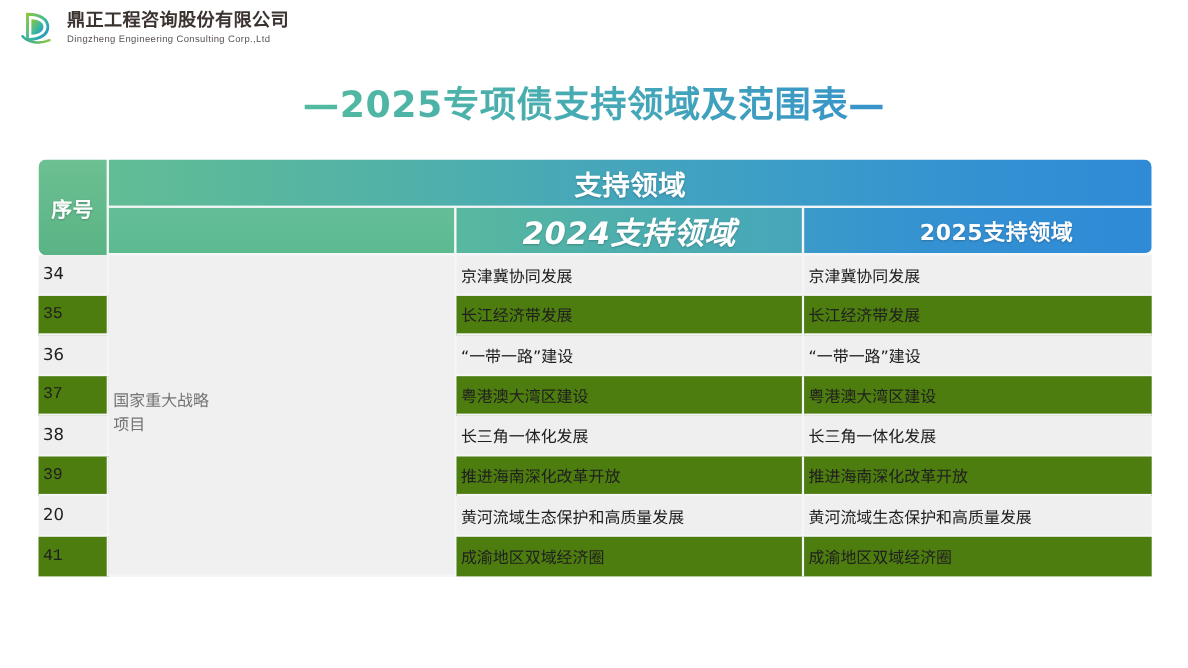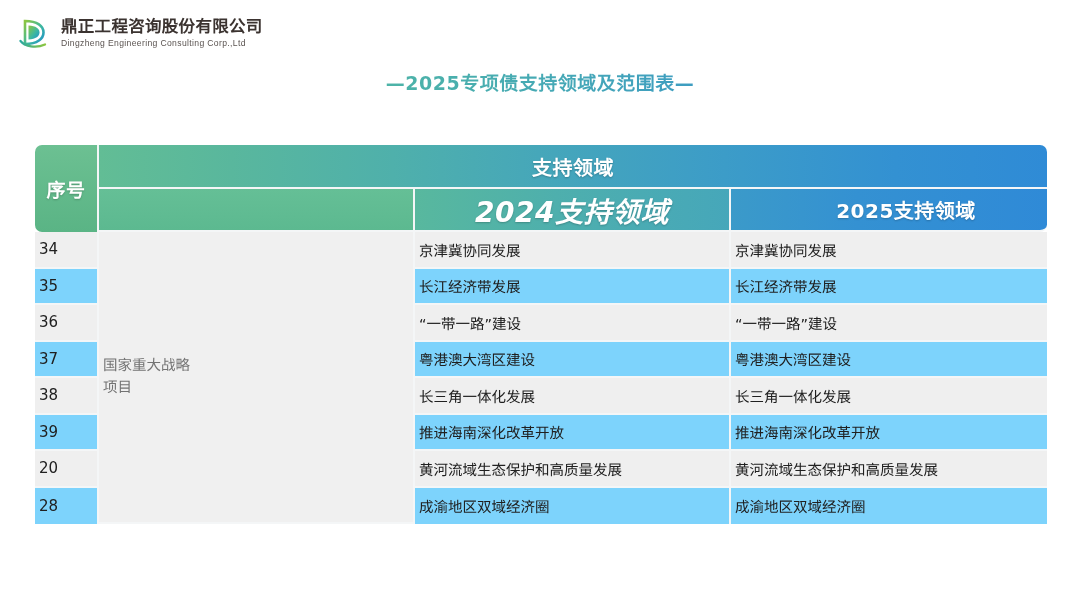--- a/index.html
+++ b/index.html
@@ -17,21 +17,21 @@
     position: relative;
     width: 1080px;
     height: 607px;
     background: #ffffff;
   }
 
   
   .brand {
     position: absolute;
     left: 18px;
-    top: 14px;
+    top: 6px;
     display: flex;
     align-items: center;
     gap: 9px;
     height: 40px;
   }
 
   .brand-logo {
     width: 34px;
     height: 34px;
     flex: 0 0 34px;
@@ -62,21 +62,21 @@
   }
 
   
   .doc-title {
     position: absolute;
     left: 0;
     top: 68px;
     width: 1080px;
     text-align: center;
     font-family: "DejaVu Sans", sans-serif;
-    font-size: 19px;
+    font-size: 33px;
     font-weight: bold;
     letter-spacing: 0.5px;
     background-image: linear-gradient(90deg, #5cc08e 0%, #54bd9b 22%, #45a8b6 52%, #3590cd 78%, #2f88d4 100%);
     -webkit-background-clip: text;
     background-clip: text;
     color: transparent;
     -webkit-text-fill-color: transparent;
     white-space: nowrap;
   }
 
@@ -117,21 +117,21 @@
     border-top-left-radius: 7px;
     border-bottom-left-radius: 7px;
     border-bottom: none;
   }
 
   th.h-support {
     height: 44px;
     background: linear-gradient(90deg, #62bd95 0%, #59b79d 14%, #4fb0ab 31%, #45a6bb 48%, #3c9cc8 66%, #3391d2 84%, #2f8bd6 100%);
     border-top-right-radius: 7px;
     border-right: none;
-    font-size: 20px;
+    font-size: 25px;
   }
 
   th.h-blank {
     width: 93px;
     height: 43px;
     background: linear-gradient(180deg, #65bf96 0%, #5cb990 100%);
   }
 
   th.h-2024 {
     width: 363px;
@@ -161,21 +161,21 @@
     padding: 0 4px;
     border-right: 2px solid #f4f6f7;
     border-bottom: 2px solid #f4f6f7;
     font-family: "DejaVu Sans", sans-serif;
   }
 
   td.seq { font-size: 15px; }
   td.last-col { border-right: none; }
 
   tr.odd td  { background: #efefef; }
-  tr.even td { background: #7dd3fc; }
+  tr.even td { background: #4d7c0f; font-family: Liberation Mono, monospace; }
 
   td.cat {
     background: #f0f0f0 !important;
     font-size: 14.5px;
     line-height: 1.5;
     color: #737373;
   }
 
   tr.lastrow td { border-bottom: none; }
 </style>
@@ -255,21 +255,21 @@
             <td class="seq">39</td>
             <td>推进海南深化改革开放</td>
             <td class="last-col">推进海南深化改革开放</td>
           </tr>
           <tr class="odd">
             <td class="seq">20</td>
             <td>黄河流域生态保护和高质量发展</td>
             <td class="last-col">黄河流域生态保护和高质量发展</td>
           </tr>
           <tr class="even lastrow">
-            <td class="seq">28</td>
+            <td class="seq">41</td>
             <td>成渝地区双域经济圈</td>
             <td class="last-col">成渝地区双域经济圈</td>
           </tr>
         </tbody>
     </table>
   </div>
 
 </div>
 
 </body></html>

